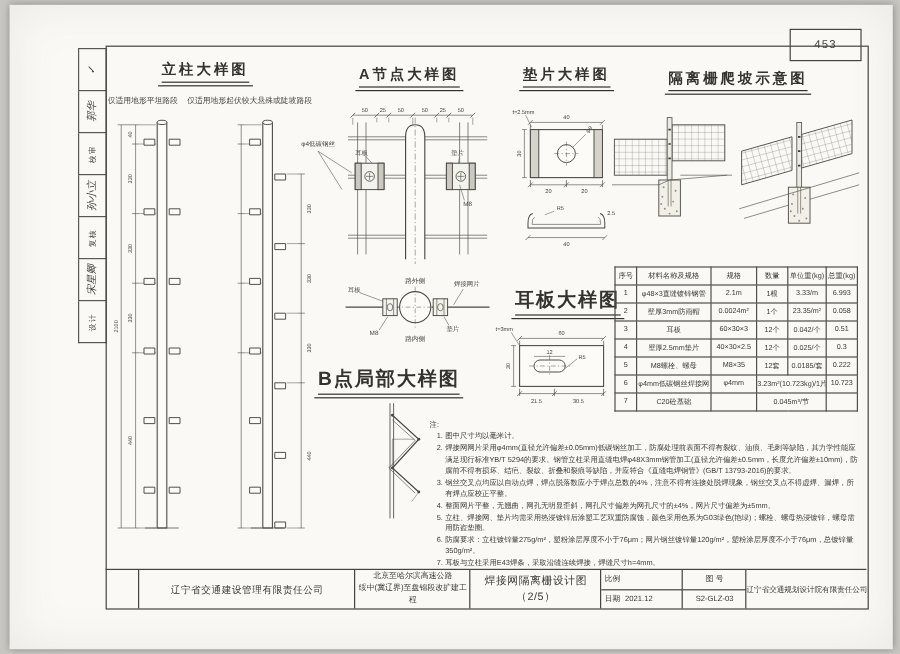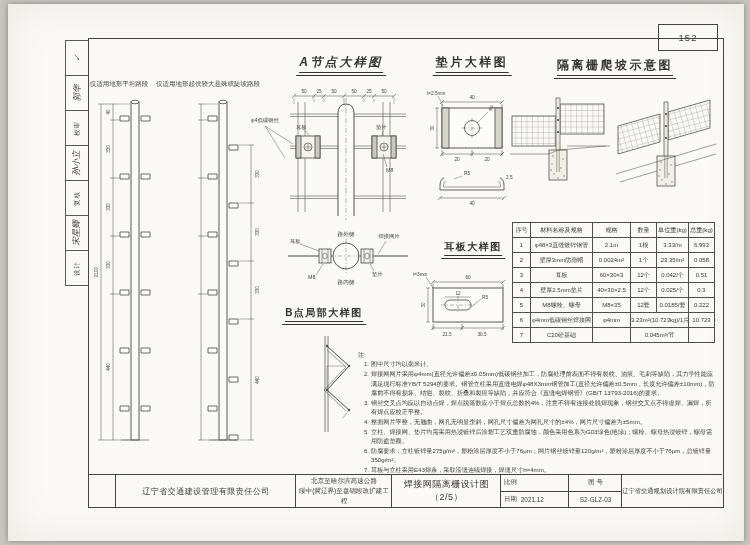--- a/index.html
+++ b/index.html
@@ -10,21 +10,21 @@
   .abs{position:absolute;}
   .frame{position:absolute;left:80px;top:34px;width:634px;height:468px;
     border:1.6px solid #45443f;}
   .pagenum{position:absolute;left:650px;top:20px;width:58px;height:25px;
     border:1.2px solid #45443f;background:#faf9f5;display:flex;align-items:center;justify-content:center;
     font-size:9.5px;letter-spacing:1px;color:#44433e;}
   
   .dtitle{position:absolute;transform:translateX(-50%);font-weight:bold;font-size:12px;
     letter-spacing:2.5px;color:#34332e;border-bottom:1.6px solid #34332e;padding:0 3px 1.5px 3px;white-space:nowrap;}
   .dtitle::after{content:"";display:block;margin-top:1.2px;border-bottom:.8px solid #34332e;}
-  .dtitle.small{font-size:10px;letter-spacing:1.5px;}
+  .dtitle.small{font-size:16px;letter-spacing:1.5px;}
   .dtitle.table-t{font-size:9px;letter-spacing:.5px;font-weight:bold;}
   .subtitle{position:absolute;transform:translateX(-50%);font-size:6.5px;color:#45443e;white-space:nowrap;}
   
   .side-strip{position:absolute;left:57px;top:36px;width:22px;}
   .sig-box{width:22px;height:34px;border:1px solid #5a5852;border-top:none;
     display:flex;align-items:center;justify-content:center;overflow:hidden;}
   .sig-box:first-child{border-top:1px solid #5a5852;}
   .sig-box span{transform:rotate(-90deg);white-space:nowrap;}
   .sig-box.sig span{font-family:"DejaVu Serif",serif;font-style:italic;font-size:8.5px;color:#3f3e39;}
   .sig-box.lbl span{font-size:6.5px;letter-spacing:1px;color:#4a4943;}
@@ -78,28 +78,29 @@
         </div>
       <div class="sig-box sig">
           <span>宋星卿</span>
         </div>
       <div class="sig-box lbl">
           <span>设计</span>
         </div>
     </div>
 
     <div class="pagenum">
-      <span>152</span>
+      <span>453</span>
     </div>
 
     <div class="frame"></div>
 
+    <div class="dtitle" style="left:163px;top:46px;">立柱大样图</div>
     <div class="subtitle" style="left:111px;top:76px;">仅适用地形平坦路段</div>
     <div class="subtitle" style="left:200px;top:76px;">仅适用地形起伏较大悬殊或陡坡路段</div>
-    <div class="dtitle" style="left:333px;top:50px;font-style:italic;">A节点大样图</div>
+    <div class="dtitle" style="left:333px;top:50px;">A节点大样图</div>
     <div class="dtitle" style="left:464px;top:50px;">垫片大样图</div>
     <div class="dtitle" style="left:607px;top:53px;">隔离栅爬坡示意图</div>
     <div class="dtitle small" style="left:465px;top:236px;">耳板大样图</div>
     <div class="dtitle small" style="left:316px;top:302px;">B点局部大样图</div>
 
     <div class="abs" style="left:243px;top:113px;font-size:5.4px;color:#45443f;">φ4低碳钢丝</div>
 
     <svg class="abs" style="left:85px;top:86px;" width="225" height="376" viewBox="0 0 225 376" stroke="#4a4944" fill="none" stroke-width=".8">
 
       <g>

